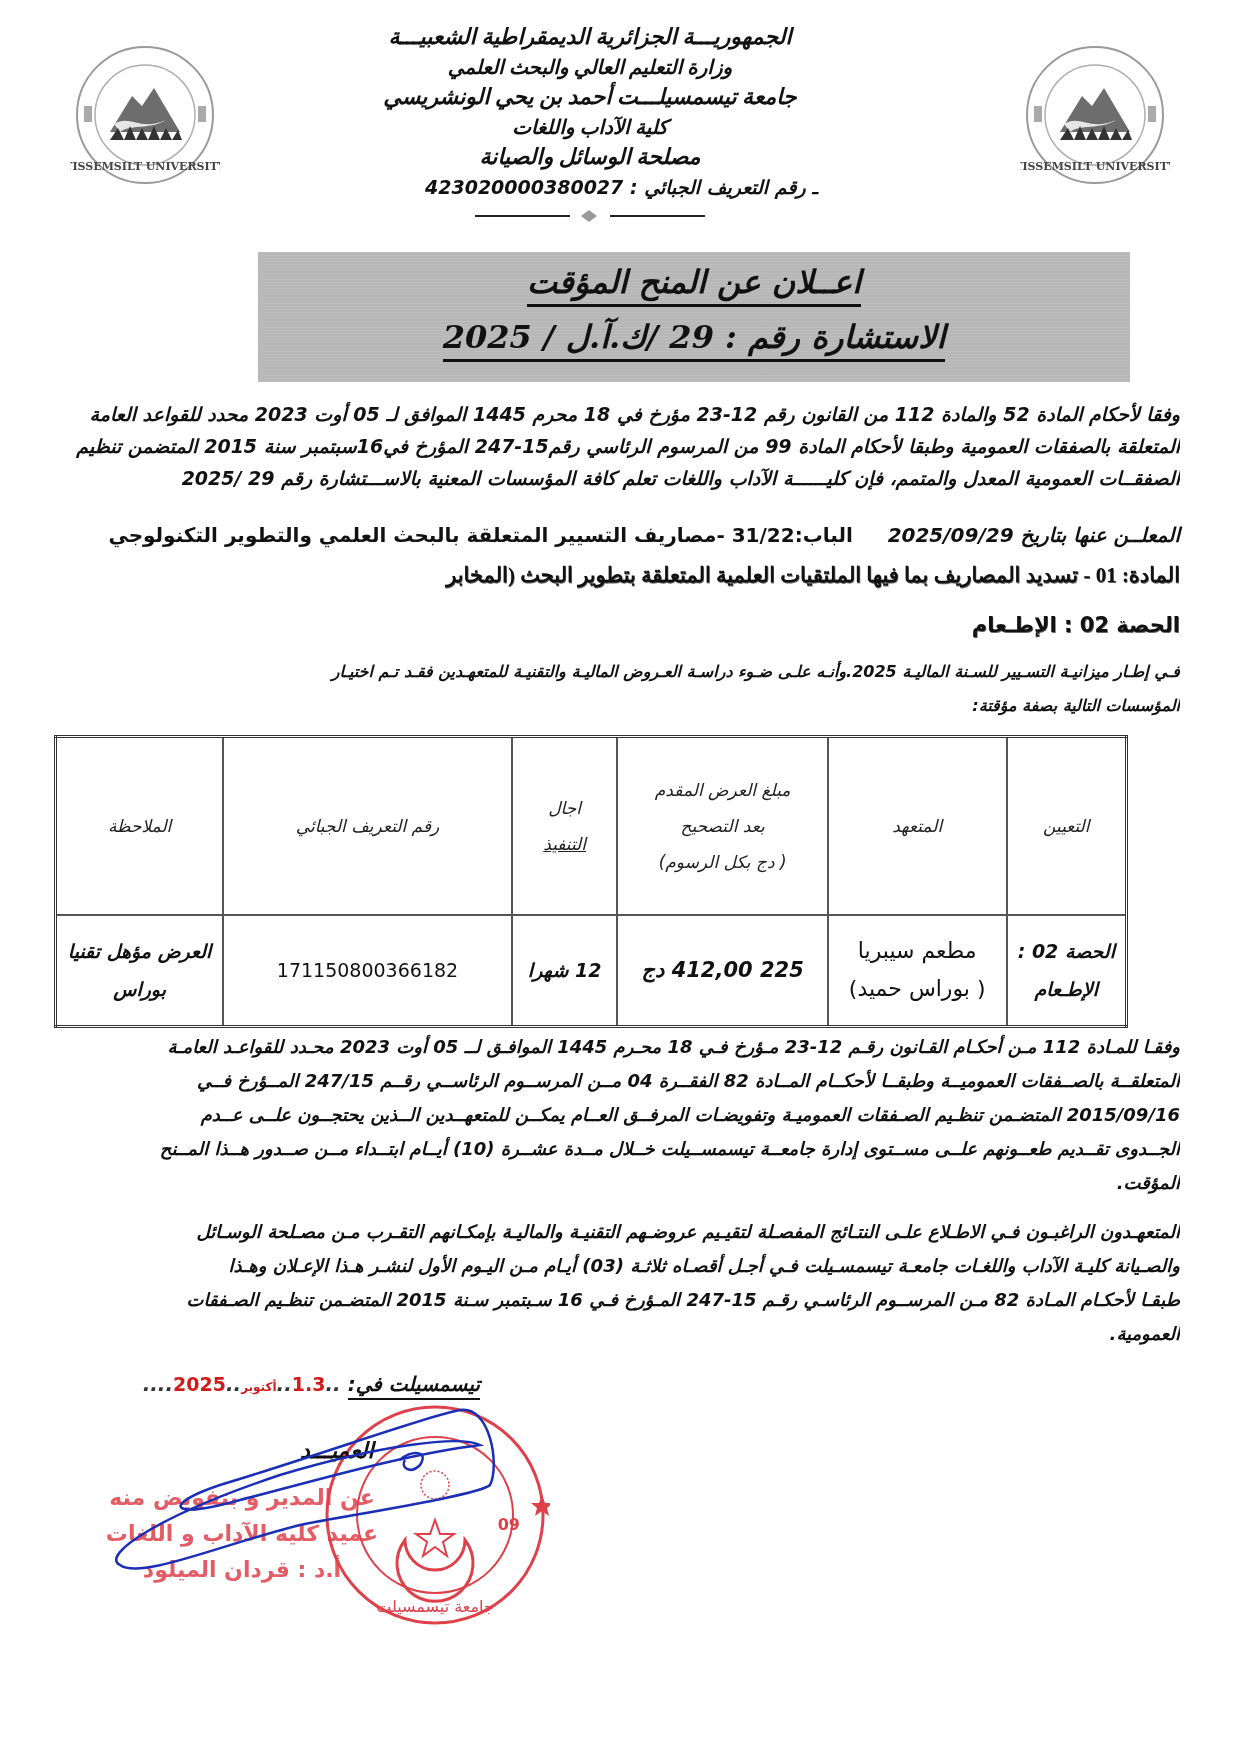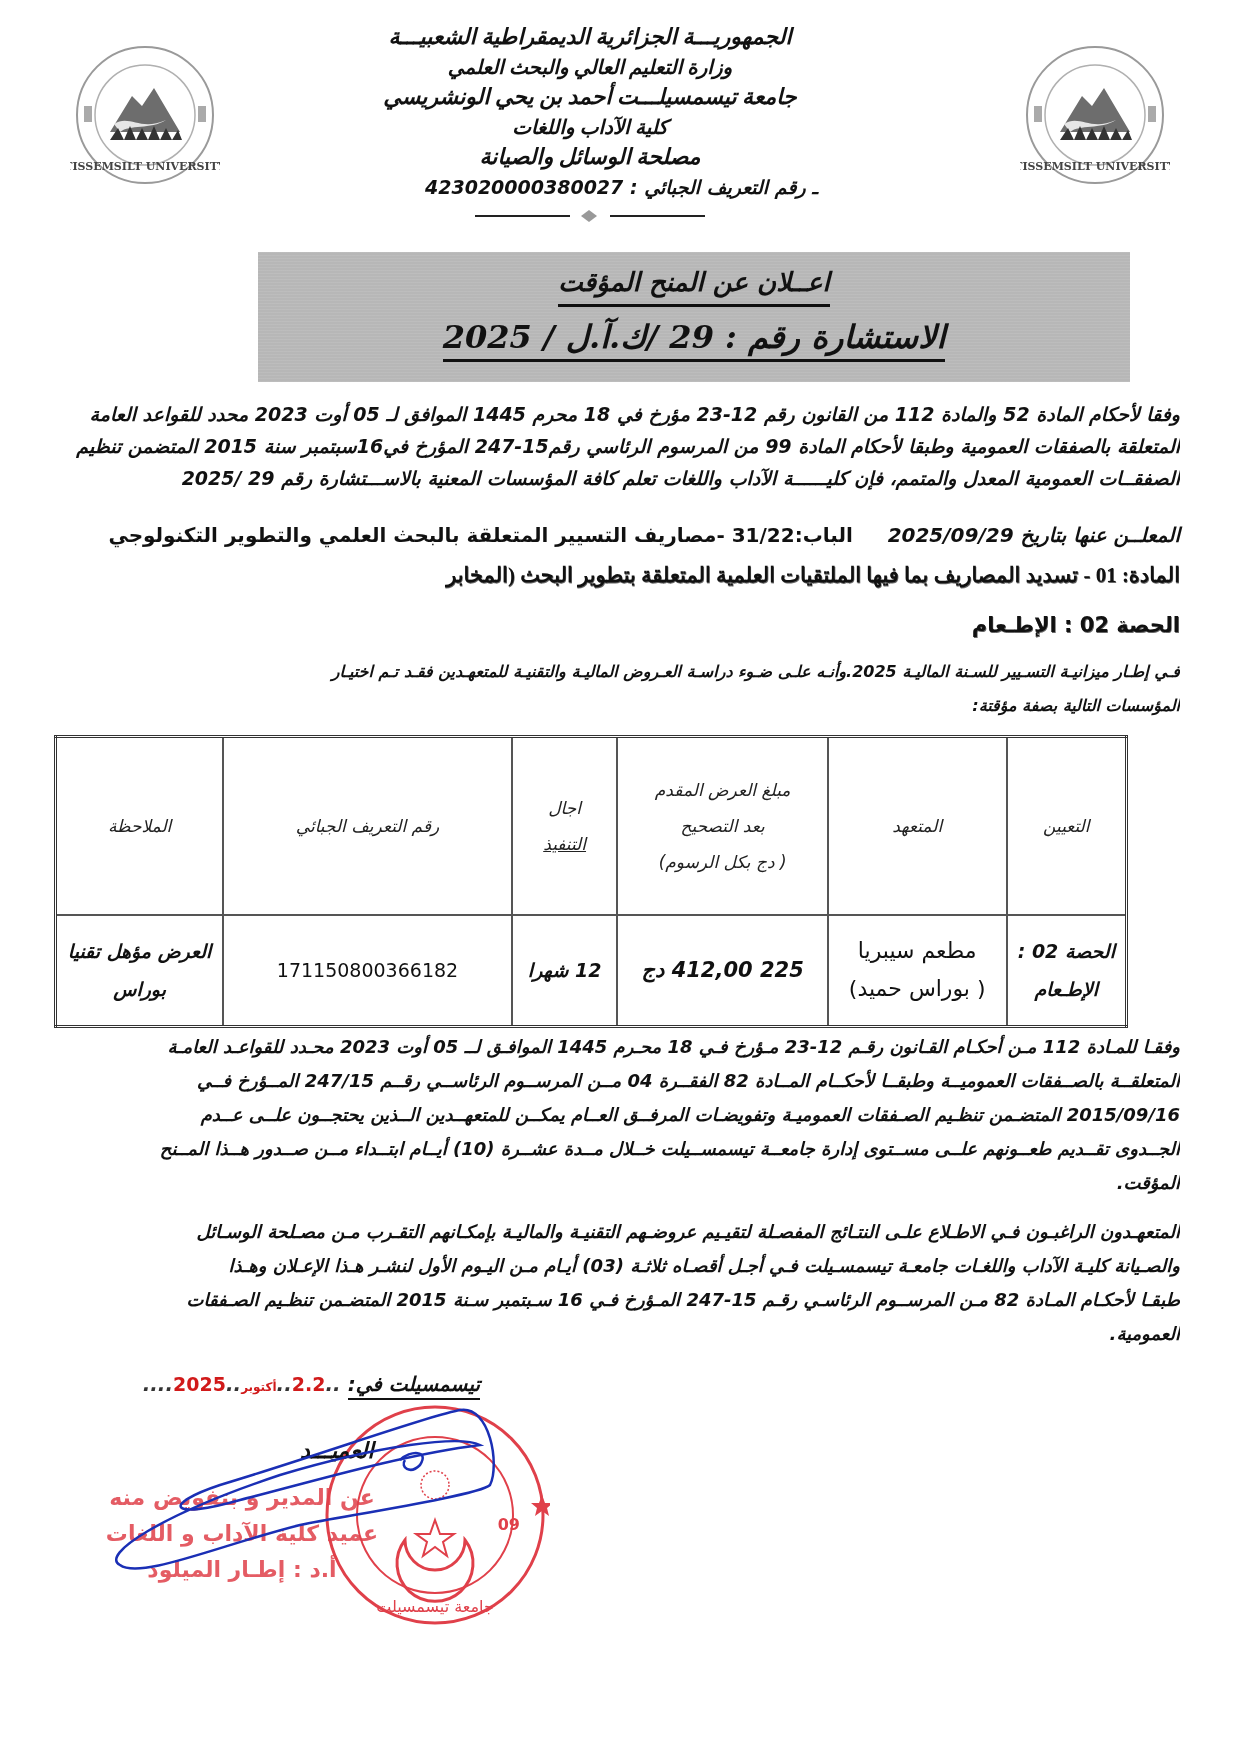--- a/index.html
+++ b/index.html
@@ -51,21 +51,21 @@
 
     
     .title-box {
       position: absolute; top: 252px; left: 258px; width: 872px; height: 130px;
       background: #b7b7b7;
       background-image: repeating-linear-gradient(0deg, rgba(255,255,255,0.08) 0 1px, transparent 1px 3px);
       text-align: center; direction: rtl;
     }
     .title-main {
       margin-top: 8px; display: inline-block;
-      font-family: "DejaVu Serif", serif; font-size: 26px; font-weight: bold; font-style: italic;
+      font-family: "DejaVu Serif", serif; font-size: 32px; font-weight: bold; font-style: italic;
       border-bottom: 3px solid #111; line-height: 44px;
     }
     .title-sub {
       margin-top: 8px; display: inline-block;
       font-family: "DejaVu Serif", serif; font-size: 32px; font-weight: bold; font-style: italic;
       border-bottom: 3px solid #111; line-height: 44px;
     }
 
     
     .para {
@@ -277,40 +277,40 @@
 
   <div class="para p4">
     <span class="line">المتعهـدون الراغبـون فـي الاطـلاع علـى النتـائج المفصـلة لتقيـيم عروضـهم التقنيـة والماليـة بإمكـانهم التقـرب مـن مصـلحة الوسـائل</span>
     <span class="line">والصـيانة كليـة الآداب واللغـات جامعـة تيسمسـيلت فـي أجـل أقصـاه ثلاثـة (03) أيـام مـن اليـوم الأول لنشـر هـذا الإعـلان وهـذا</span>
     <span class="line">طبقـا لأحكـام المـادة 82 مـن المرســوم الرئاسـي رقـم 15-247 المـؤرخ فـي 16 سـبتمبر سـنة 2015 المتضـمن تنظـيم الصـفقات</span>
     <span class="line">العمومية.</span>
   </div>
 
   <div class="place-date">
     <span class="place-label">تيسمسيلت في:</span>
-    <span class="dots">..</span><span class="date-val">2.2</span><span class="dots">..</span><span class="date-val" style="font-size:12px">أكتوبر</span><span class="dots">..</span><span class="date-val">2025</span><span class="dots">....</span>
+    <span class="dots">..</span><span class="date-val">1.3</span><span class="dots">..</span><span class="date-val" style="font-size:12px">أكتوبر</span><span class="dots">..</span><span class="date-val">2025</span><span class="dots">....</span>
   </div>
 
   <svg class="round-stamp" viewBox="0 0 230 230">
     <circle cx="115" cy="115" r="108" fill="none" stroke="#e0404a" stroke-width="3"></circle>
     <circle cx="115" cy="115" r="78" fill="none" stroke="#e0404a" stroke-width="2"></circle>
     <path d="M85 140 A38 38 0 1 0 145 140 A30 30 0 1 1 85 140 Z" fill="none" stroke="#e0404a" stroke-width="3"></path>
     <polygon points="115,120 120,134 134,134 123,142 127,156 115,147 103,156 107,142 96,134 110,134" fill="none" stroke="#e0404a" stroke-width="2"></polygon>
     <circle cx="115" cy="85" r="14" fill="none" stroke="#e0404a" stroke-width="1.5" stroke-dasharray="2 2"></circle>
     <text x="200" y="130" font-size="16" font-weight="bold" fill="#e0404a" font-family="DejaVu Sans, sans-serif">09</text>
     <text x="115" y="212" font-size="16" fill="#e0404a" text-anchor="middle" font-family="DejaVu Sans, sans-serif">جامعة تيسمسيلت</text>
     <polygon points="222,95 225,103 233,103 227,108 229,116 222,111 215,116 217,108 211,103 219,103" fill="#e0404a"></polygon>
   </svg>
 
   <div class="dean-title">العميـــد</div>
 
   <div class="red-stamp-text">
     <div>عن المدير و بتفويض منه</div>
     <div>عميد كلية الآداب و اللغات</div>
-    <div>أ.د : إطـار الميلود</div>
+    <div>أ.د : قردان الميلود</div>
   </div>
 
   <svg class="signature" viewBox="0 0 420 180">
     <path d="M20 160 C0 150, 60 110, 180 70 C280 40, 360 30, 380 40 C300 50, 200 80, 140 95 C70 115, 60 100, 120 80 C220 50, 330 10, 360 5 C390 0, 400 60, 390 80 C380 90, 250 110, 200 120 C120 140, 40 175, 20 160 Z" fill="none" stroke="#1a2fb5" stroke-width="2.5"></path>
     <path d="M300 55 C310 45, 330 45, 320 60 C310 70, 300 62, 305 55" fill="none" stroke="#1a2fb5" stroke-width="2.5"></path>
   </svg>
 
 </div>
 
 </body></html>

